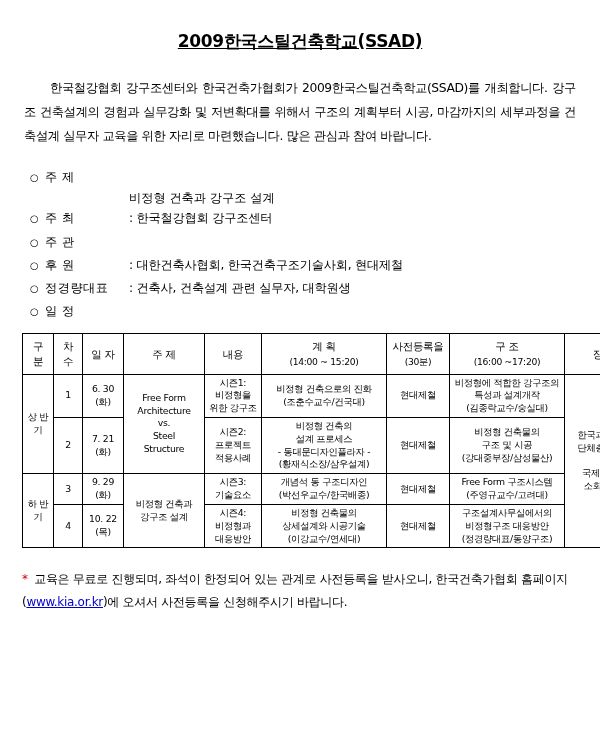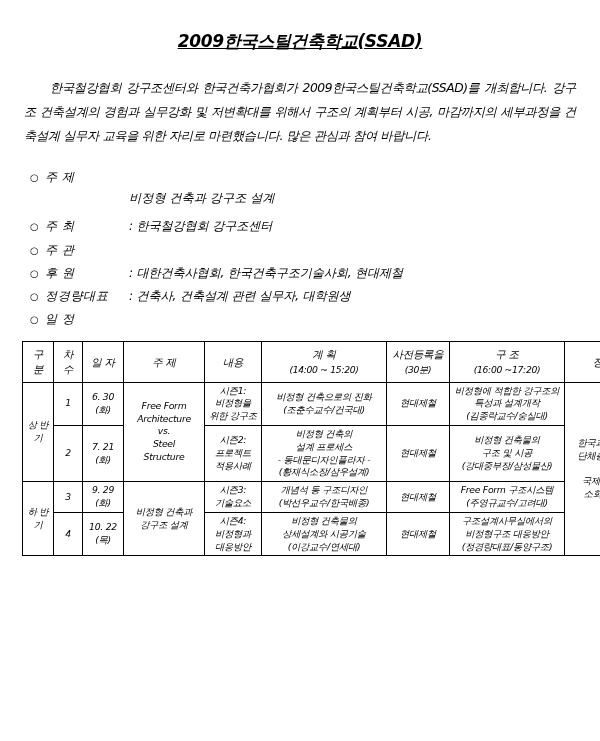--- a/index.html
+++ b/index.html
@@ -14,21 +14,20 @@
     color: #000000;
     position: relative;
     overflow: hidden;
   }
   .page {
     width: 600px;
     height: 741px;
     box-sizing: border-box;
     padding: 18px 22px 6px 22px;
     position: relative;
-    font-style: italic;
   }
   .doc-title {
     text-align: center;
     font-size: 17px;
     font-weight: bold;
     text-decoration: underline;
     letter-spacing: -0.3px;
     margin-top: 12px;
     margin-bottom: 24px;
   }
@@ -66,21 +65,21 @@
     width: 84px;
     flex: none;
     letter-spacing: 0.5px;
   }
   .info-value {
     flex: 1;
   }
   .info-sub {
     margin-left: 99px;
     margin-top: -2px;
-    margin-bottom: 16px;
+    margin-bottom: 8px;
     font-size: 12.2px;
   }
   .lat {
     font-family: "Liberation Sans", sans-serif;
   }
 
   
   table.sched {
     border-collapse: collapse;
     width: 557px;
@@ -272,15 +271,19 @@
         <td>10. 22<br>(목)</td>
         <td>시즌4:<br>비정형과<br>대응방안</td>
         <td>비정형 건축물의<br>상세설계와 시공기술<br>(이강교수/연세대)</td>
         <td>현대제철</td>
         <td>구조설계사무실에서의<br>비정형구조 대응방안<br>(정경량대표/동양구조)</td>
       </tr>
     </tbody>
   </table>
 
   <div class="footer">
+    <div class="footer-block">
+      <span class="star red-text">*</span>
+      <span>교육은 무료로 진행되며, 좌석이 한정되어 있는 관계로 사전등록을 받사오니, 한국건축가협회 홈페이지(</span><a class="link" href="#">www.kia.or.kr</a><span>)에 오셔서 사전등록을 신청해주시기 바랍니다.</span>
+    </div>
   </div>
 
 </div>
 
 </body></html>

